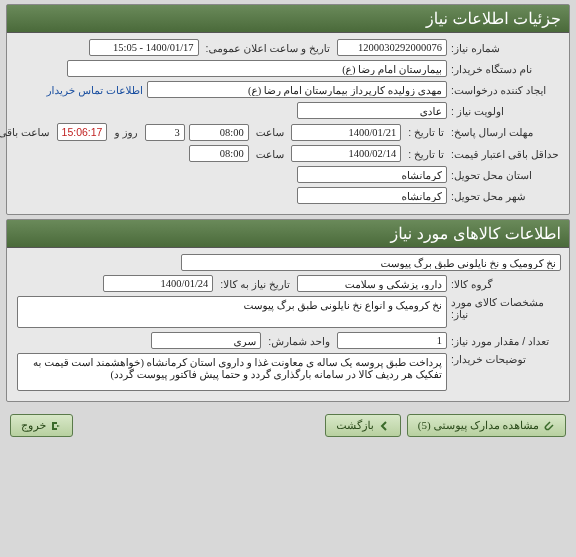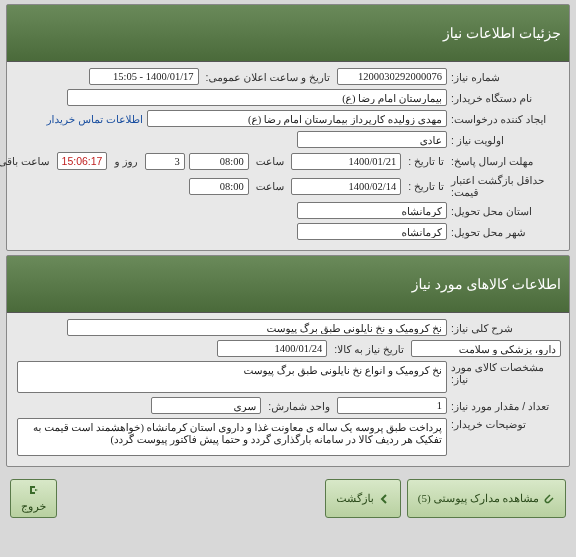--- a/index.html
+++ b/index.html
@@ -13,22 +13,22 @@
 }
 .panel {
   border: 1px solid #888;
   margin: 4px 6px;
   background: #e8e8e8;
   border-radius: 2px;
 }
 .panel-header {
   background: linear-gradient(#6a8a5a, #4a6a3a);
   color: #fff;
-  padding: 20px 8px;
-  font-size: 14px;
+  padding: 4px 8px;
+  font-size: 16px;
   border-bottom: 1px solid #555;
 }
 .panel-body {
   padding: 6px 8px;
 }
 .row {
   display: flex;
   align-items: center;
   margin-bottom: 4px;
   gap: 4px;
@@ -92,21 +92,20 @@
   font-family: Tahoma;
   font-size: 11px;
   border-radius: 3px;
   cursor: pointer;
   display: flex;
   align-items: center;
   gap: 4px;
 }
 .btn-exit {
   margin-right: auto;
-  flex-direction: column;
 }
 .icon {
   display: inline-block;
   width: 12px;
   height: 12px;
 }
 </style>
 </head>
 <body>
 
@@ -143,21 +142,21 @@
       <input type="text" class="inp-w1" value="1400/01/21" style="">
       <span class="lbl-sm">ساعت</span>
       <input type="text" class="inp-w5" value="08:00" style="">
       <input type="text" class="inp-sm" value="3" style="">
       <span class="lbl-sm">روز و</span>
       <span class="countdown">15:06:17</span>
       <span class="lbl-sm">ساعت باقی مانده</span>
     </div>
 
     <div class="row">
-      <span class="lbl">حداقل بازگشت اعتبار قیمت:</span>
+      <span class="lbl">حداقل باقی اعتبار قیمت:</span>
       <span class="lbl-sm">تا تاریخ :</span>
       <input type="text" class="inp-w1" value="1400/02/14" style="">
       <span class="lbl-sm">ساعت</span>
       <input type="text" class="inp-w5" value="08:00" style="">
     </div>
 
     <div class="row">
       <span class="lbl">استان محل تحویل:</span>
       <input type="text" class="inp-w2" value="کرمانشاه" style="">
     </div>
@@ -168,25 +167,25 @@
     </div>
 
   </div>
 </div>
 
 <div class="panel">
   <div class="panel-header">اطلاعات کالاهای مورد نیاز</div>
   <div class="panel-body">
 
     <div class="row">
-      <span class="lbl">شرح کلی نیاز:</span>
       <input type="text" class="inp-w4" value="نخ کرومیک و نخ نایلونی طبق برگ پیوست" style="">
     </div>
 
     <div class="row">
+      <span class="lbl">گروه کالا:</span>
       <input type="text" class="inp-w2" value="دارو، پزشکی و سلامت" style="">
       <span class="lbl-sm">تاریخ نیاز به کالا:</span>
       <input type="text" class="inp-w1" value="1400/01/24" style="">
     </div>
 
     <div class="row" style="align-items:flex-start">
       <span class="lbl">مشخصات کالای مورد نیاز:</span>
       <textarea class="textarea-w" style="">نخ کرومیک و انواع نخ نایلونی طبق برگ پیوست</textarea>
     </div>
 

